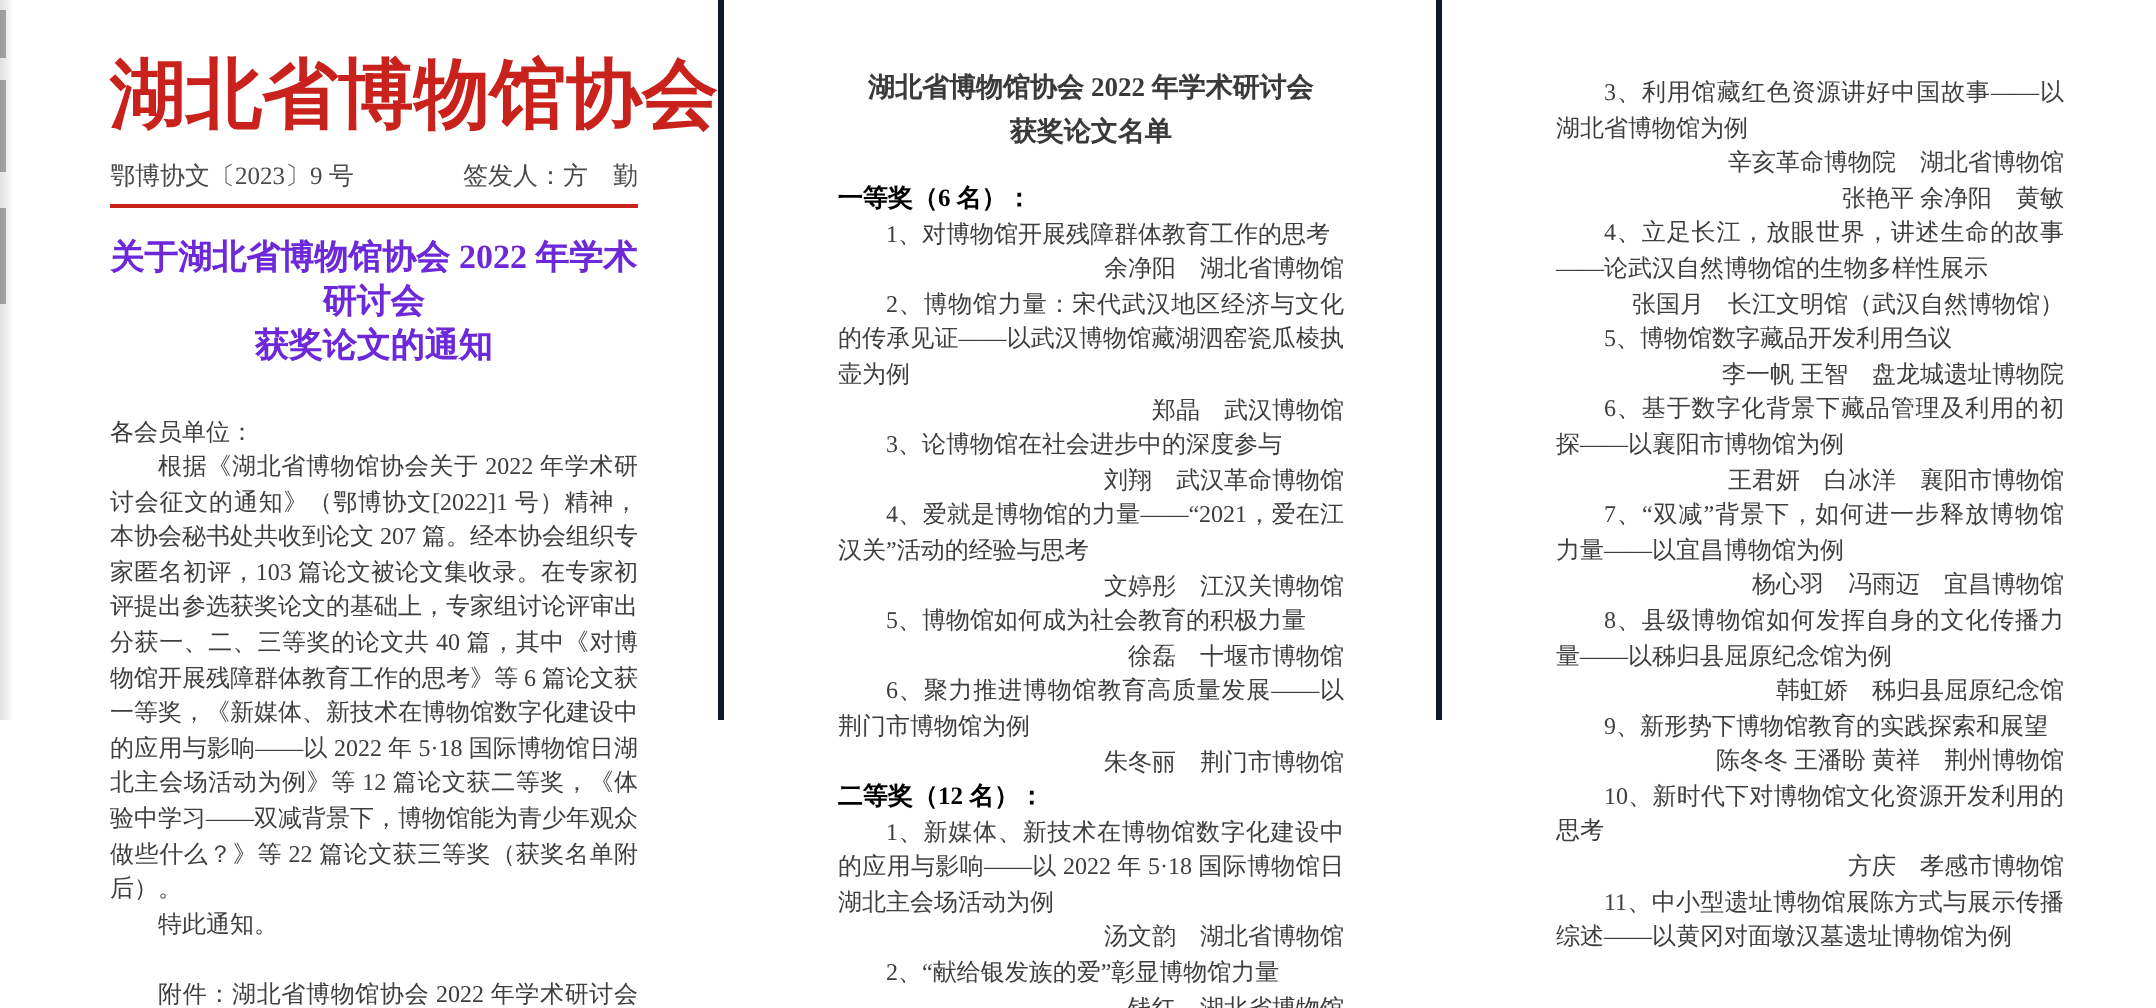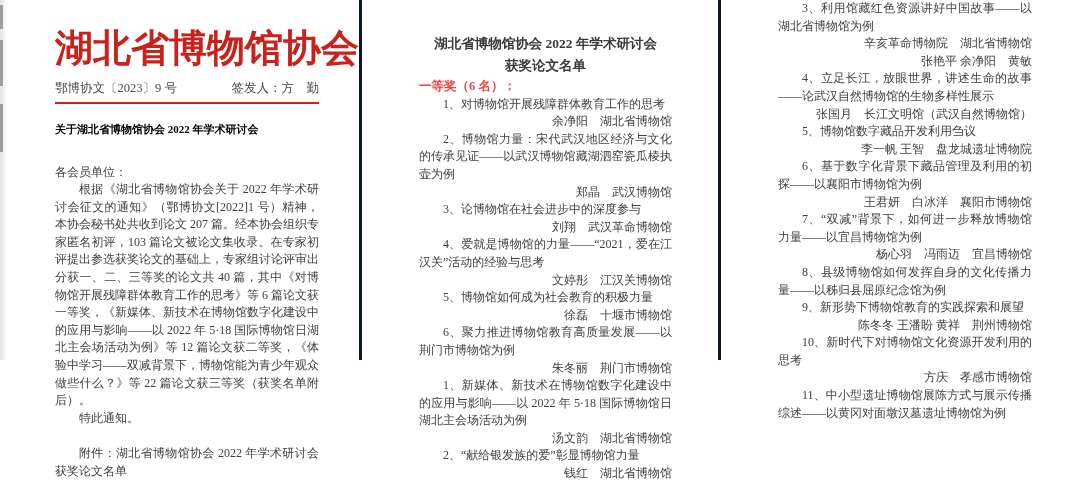--- a/index.html
+++ b/index.html
@@ -30,34 +30,34 @@
   .org-name {
     margin: 25px 0 0 0; text-align: center;
     color: #c9211c; font-size: 38px; font-weight: 900;
     line-height: 1.25; letter-spacing: 0px; white-space: nowrap;
   }
   .doc-meta {
     display: flex; justify-content: space-between; align-items: baseline;
     margin-top: 7px; font-size: 12.5px; color: #4a4a4a; gap: 27px;
   }
   .red-rule { margin-top: 5px; height: 2px; background: #c9211c; }
-  .notice-title { margin: 14px 0 0 0; text-align: left; font-size: 11px; font-weight: bold; line-height: 22px; color: #000000; }
+  .notice-title { margin: 14px 0 0 0; text-align: center; font-size: 17px; font-weight: bold; line-height: 22px; color: #6d28d9; }
   .p1-body { margin-top: 24px; font-size: 12px; line-height: 17.6px; }
   .p1-body p { margin: 0; }
   .salutation { text-align: left; }
   .para { text-indent: 2em; text-align: justify; }
   .closing { text-indent: 2em; }
   .attachment { text-indent: 2em; text-align: justify; margin-top: 18px !important; }
 
   
   .list-inner { padding: 0 46px 0 57px; font-size: 12px; line-height: 17.6px; }
   .p2-inner { padding-top: 33px; }
-  .p3-inner { }
+  .p3-inner { padding-top: 38px; }
   .list-title { margin: 0; text-align: center; font-size: 13.5px; font-weight: bold; line-height: 22px; color: #3a3a3a; }
-  .section-header { margin: 1px 0 0 0; font-weight: bold; font-size: 12.5px; color: #ef4444; }
+  .section-header { margin: 14px 0 0 0; font-weight: bold; font-size: 12.5px; color: #000000; }
   .entry { margin: 0; }
   .entry .t { margin: 0; text-indent: 2em; text-align: justify; }
   .entry .a { margin: 0; text-align: right; }
 </style>
 </head>
 <body>
 
 <div class="doc">
 
   <section class="page page-1">
@@ -67,20 +67,21 @@
     <div class="tick tick3"></div>
     <div class="p1-inner">
       <h1 class="org-name">湖北省博物馆协会</h1>
       <div class="doc-meta">
         <span>鄂博协文〔2023〕9 号</span>
         <span>签发人：方　勤</span>
       </div>
       <div class="red-rule"></div>
       <div class="notice-title">
         <div>关于湖北省博物馆协会 2022 年学术研讨会</div>
+        <div>获奖论文的通知</div>
       </div>
       <div class="p1-body">
         <p class="salutation">各会员单位：</p>
         <p class="para">根据《湖北省博物馆协会关于 2022 年学术研讨会征文的通知》（鄂博协文[2022]1 号）精神，本协会秘书处共收到论文 207 篇。经本协会组织专家匿名初评，103 篇论文被论文集收录。在专家初评提出参选获奖论文的基础上，专家组讨论评审出分获一、二、三等奖的论文共 40 篇，其中《对博物馆开展残障群体教育工作的思考》等 6 篇论文获一等奖，《新媒体、新技术在博物馆数字化建设中的应用与影响——以 2022 年 5·18 国际博物馆日湖北主会场活动为例》等 12 篇论文获二等奖，《体验中学习——双减背景下，博物馆能为青少年观众做些什么？》等 22 篇论文获三等奖（获奖名单附后）。</p>
         <p class="closing">特此通知。</p>
         <p class="attachment">附件：湖北省博物馆协会 2022 年学术研讨会获奖论文名单</p>
       </div>
     </div>
   </section>
 
@@ -111,20 +112,21 @@
       </div>
       <div class="entry">
         <p class="t">5、博物馆如何成为社会教育的积极力量</p>
         <p class="a">徐磊　十堰市博物馆</p>
       </div>
       <div class="entry">
         <p class="t">6、聚力推进博物馆教育高质量发展——以荆门市博物馆为例</p>
         <p class="a">朱冬丽　荆门市博物馆</p>
       </div>
 
+      <p class="section-header" style="margin-top:0;">二等奖（12 名）：</p>
 
       <div class="entry">
         <p class="t">1、新媒体、新技术在博物馆数字化建设中的应用与影响——以 2022 年 5·18 国际博物馆日湖北主会场活动为例</p>
         <p class="a">汤文韵　湖北省博物馆</p>
       </div>
       <div class="entry">
         <p class="t">2、“献给银发族的爱”彰显博物馆力量</p>
         <p class="a">钱红　湖北省博物馆</p>
       </div>
     </div>
@@ -148,20 +150,21 @@
       <div class="entry">
         <p class="t">6、基于数字化背景下藏品管理及利用的初探——以襄阳市博物馆为例</p>
         <p class="a">王君妍　白冰洋　襄阳市博物馆</p>
       </div>
       <div class="entry">
         <p class="t">7、“双减”背景下，如何进一步释放博物馆力量——以宜昌博物馆为例</p>
         <p class="a">杨心羽　冯雨迈　宜昌博物馆</p>
       </div>
       <div class="entry">
         <p class="t">8、县级博物馆如何发挥自身的文化传播力量——以秭归县屈原纪念馆为例</p>
+        <p class="a">韩虹娇　秭归县屈原纪念馆</p>
       </div>
       <div class="entry">
         <p class="t">9、新形势下博物馆教育的实践探索和展望</p>
         <p class="a">陈冬冬 王潘盼 黄祥　荆州博物馆</p>
       </div>
       <div class="entry">
         <p class="t">10、新时代下对博物馆文化资源开发利用的思考</p>
         <p class="a">方庆　孝感市博物馆</p>
       </div>
       <div class="entry">

